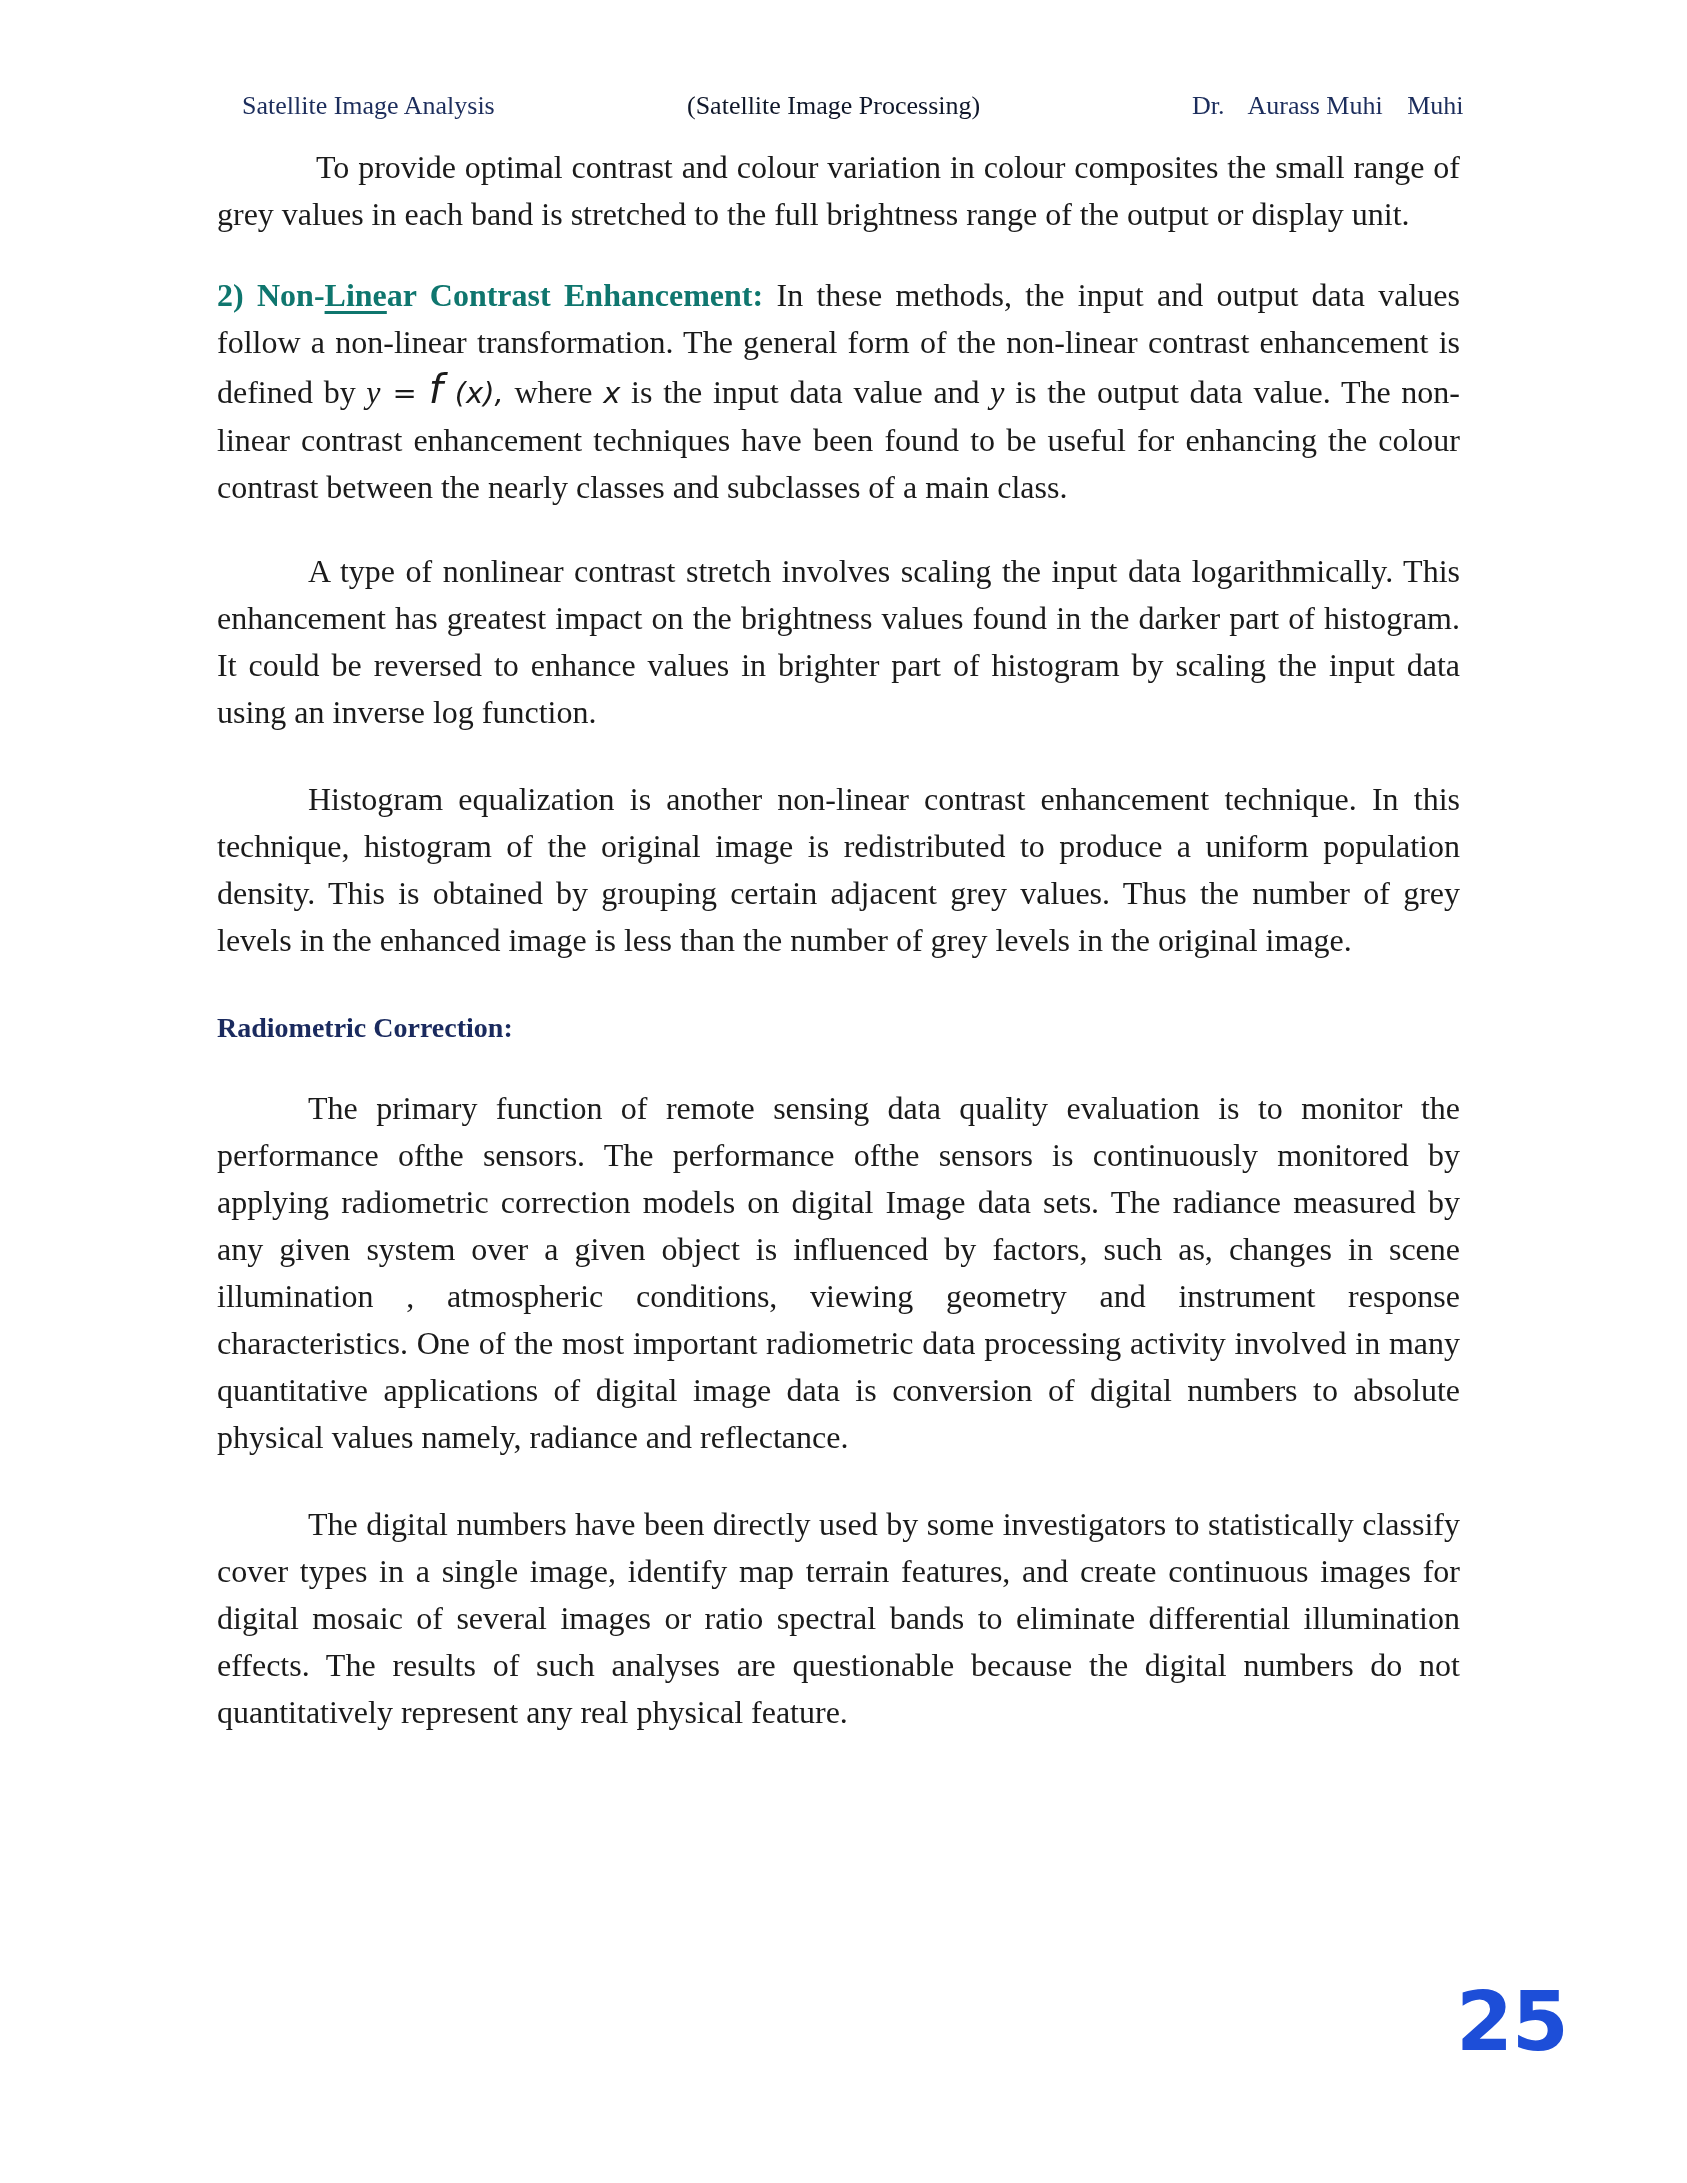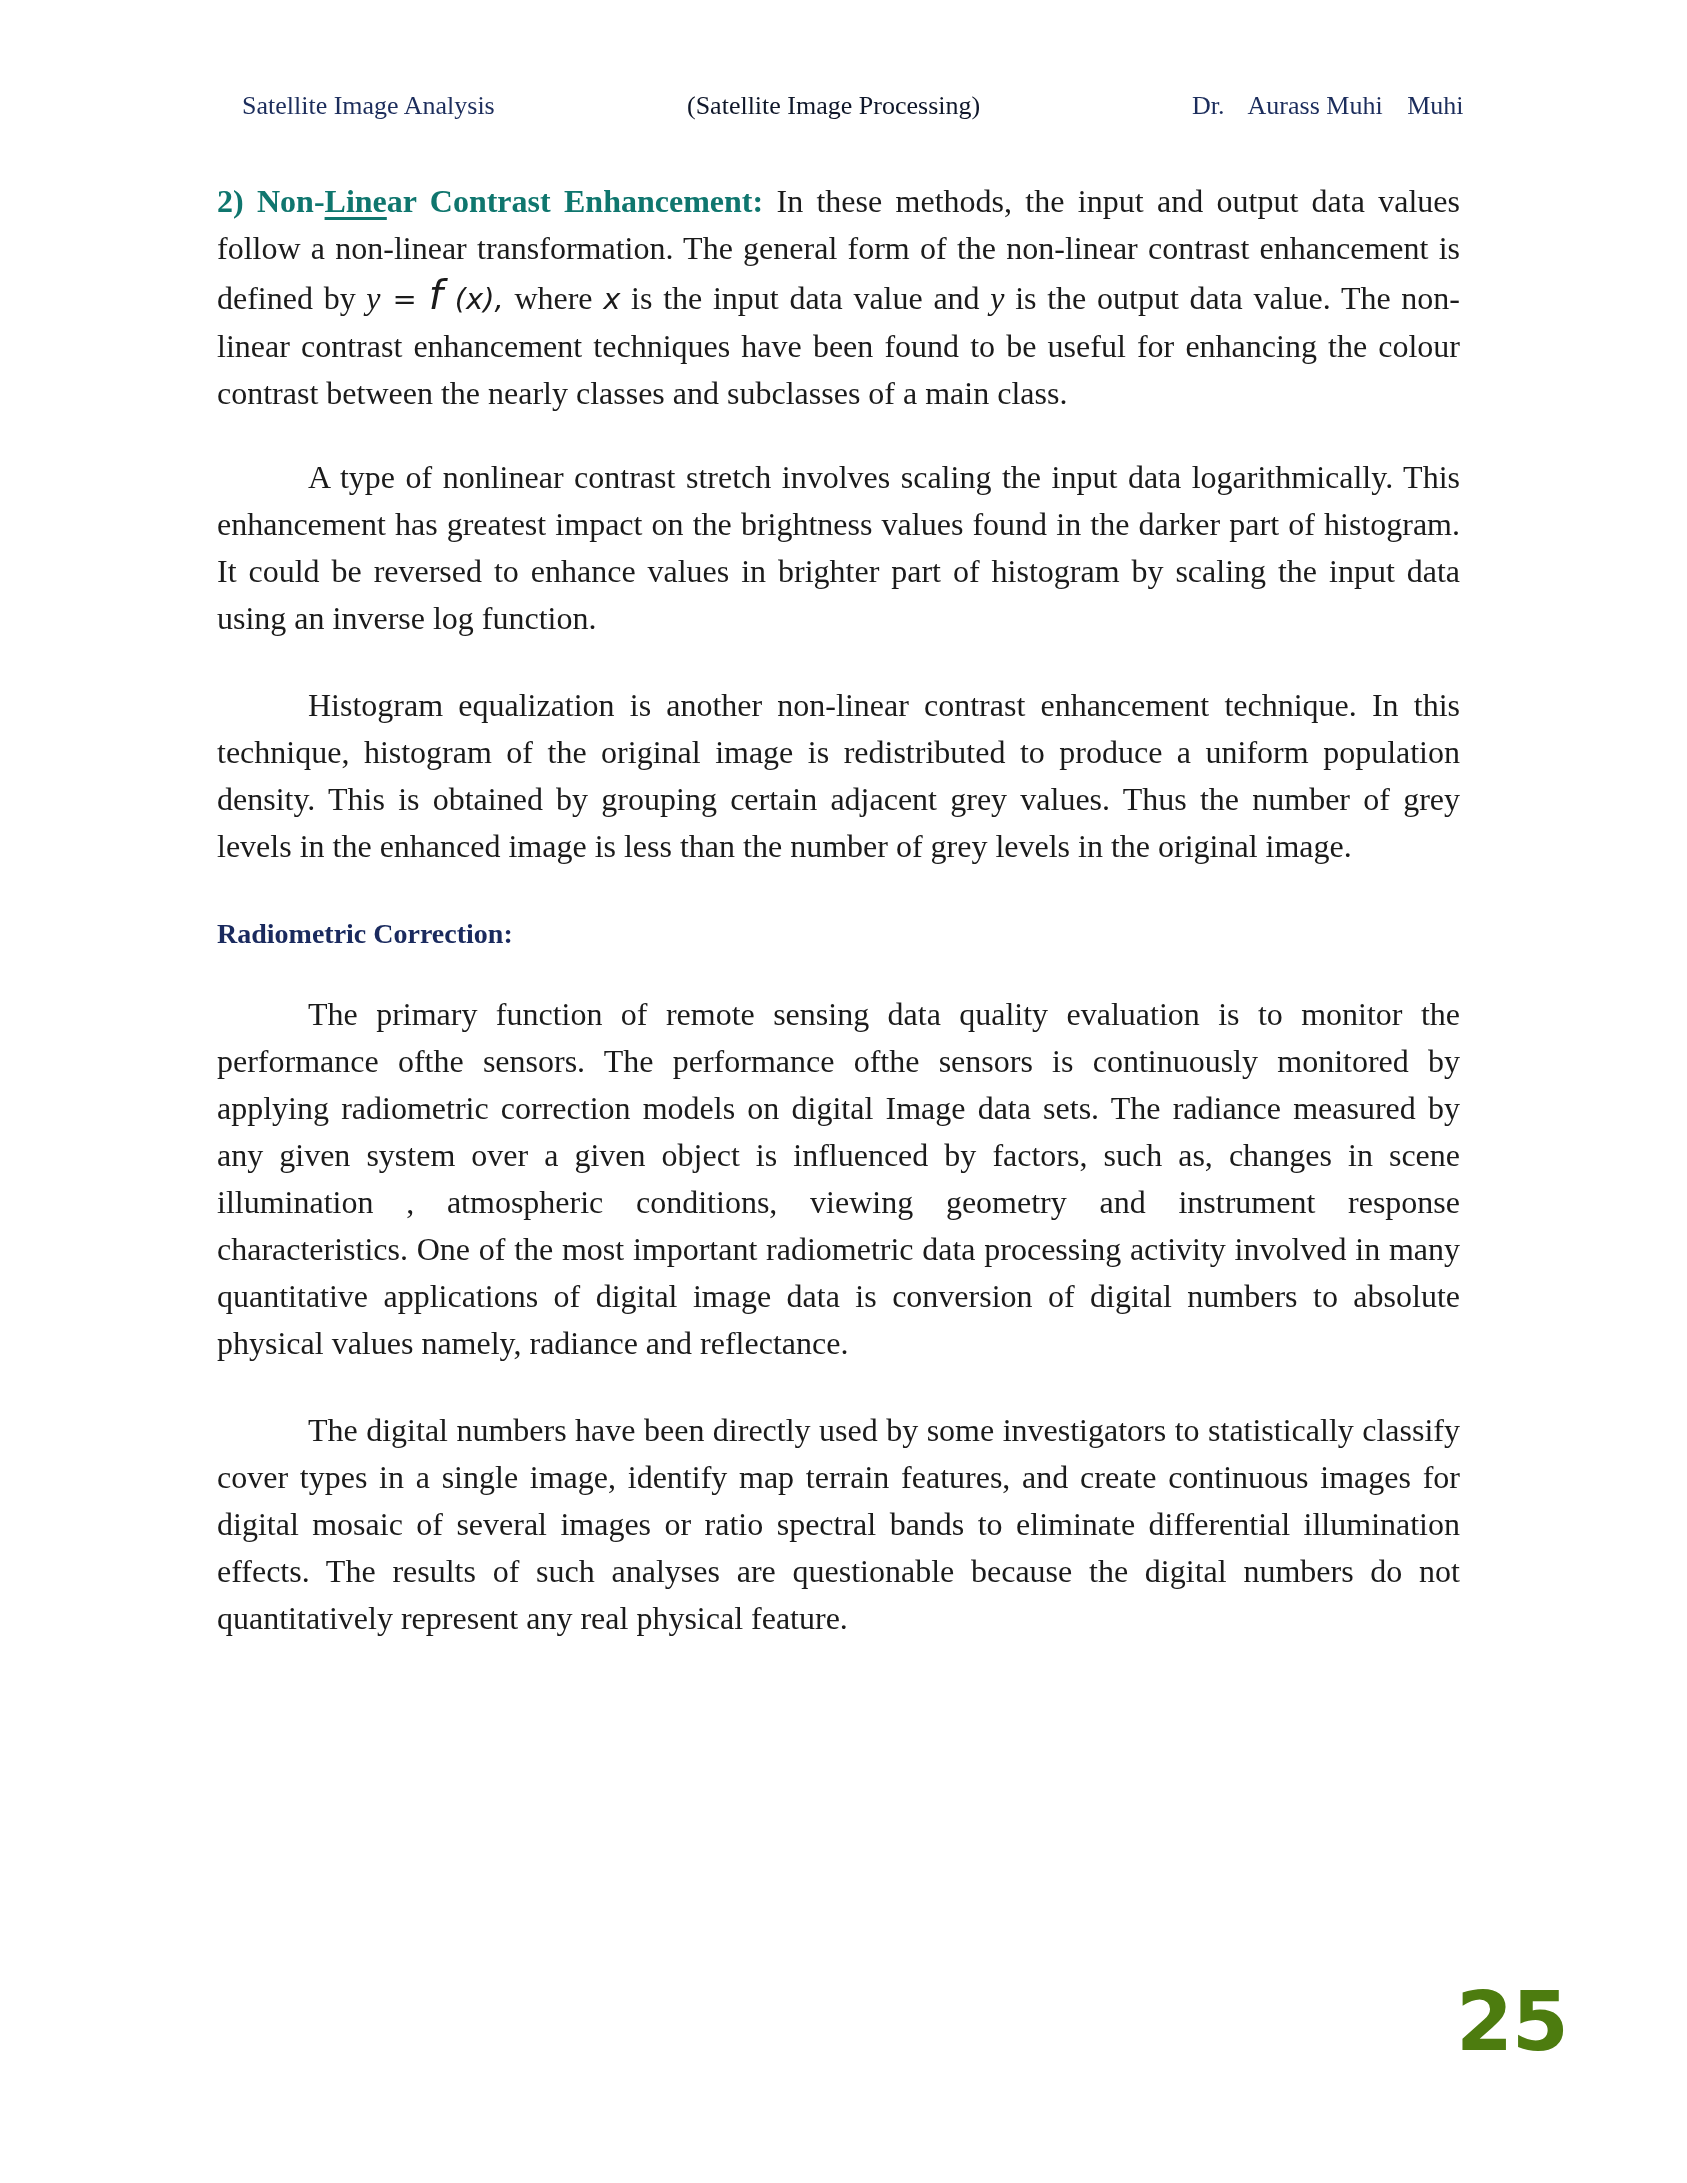--- a/index.html
+++ b/index.html
@@ -20,32 +20,33 @@
   .sec-title { color: #0f766e; font-weight: bold; }
   .ul { text-decoration: underline; text-decoration-thickness: 2.6px; text-underline-offset: 5.3px; }
   .math-sans { font-family: "DejaVu Sans", sans-serif; font-style: italic; font-size: 29px; }
   .math-f { font-family: "DejaVu Sans", sans-serif; font-style: italic; font-size: 40px; }
   .math-y { font-style: italic; }
   .heading { font-size: 28px; line-height: 47px; font-weight: bold; color: #1a2a5e; margin: 0; }
   .gap1 { height: 34px; }
   .gap2 { height: 37px; }
   .gap3 { height: 40px; }
   .page-number { position: absolute; left: 1456px; top: 1974px; font-family: "DejaVu Sans", sans-serif;
-                 font-weight: bold; font-size: 82px; color: #4d7c0f; letter-spacing: -1.3px; }
+                 font-weight: bold; font-size: 82px; color: #1d4ed8; letter-spacing: -1.3px; }
 </style>
 </head>
 <body>
 
 <div class="header">
   <span class="h-left">Satellite Image  Analysis</span>
   <span class="h-center">(Satellite Image Processing)</span>
   <span class="h-right"><b>Dr.</b><span style="position:static"> Aurass </span><b>Muhi</b><span style="position:static"> Muhi</span></span>
 </div>
 
 <div class="content">
+  <p class="indent">To provide optimal contrast and colour variation in colour composites the small range of grey values in each band is stretched to the full brightness range of the output or display unit.</p>
 
   <div class="gap1"></div>
 
   <p><span class="sec-title"><span>2) Non-</span><span class="ul">Line</span><span>ar  Contrast Enhancement:</span></span><span> In these methods, the input and output data values follow a non-linear transformation. The general form of the non-linear contrast enhancement  is defined by </span><span class="math-y">y</span><span class="math-sans" style="font-style:normal">  =  </span><span class="math-f">f</span><span class="math-sans"> (x),</span><span> where </span><span class="math-sans">x</span><span> is the input data value and </span><span class="math-y">y</span><span>  is the output data value. The non-linear contrast enhancement techniques have been found to be useful  for enhancing the colour contrast between the nearly classes and subclasses of a main class.</span></p>
 
   <div class="gap2"></div>
 
   <p class="indent-sm">A  type  of  nonlinear  contrast  stretch  involves  scaling  the  input  data logarithmically.  This enhancement has greatest impact on the brightness  values found in the darker part of histogram. It could be reversed to enhance values in brighter  part of histogram by scaling the input data using an inverse log function.</p>
 
   <div class="gap3"></div>

